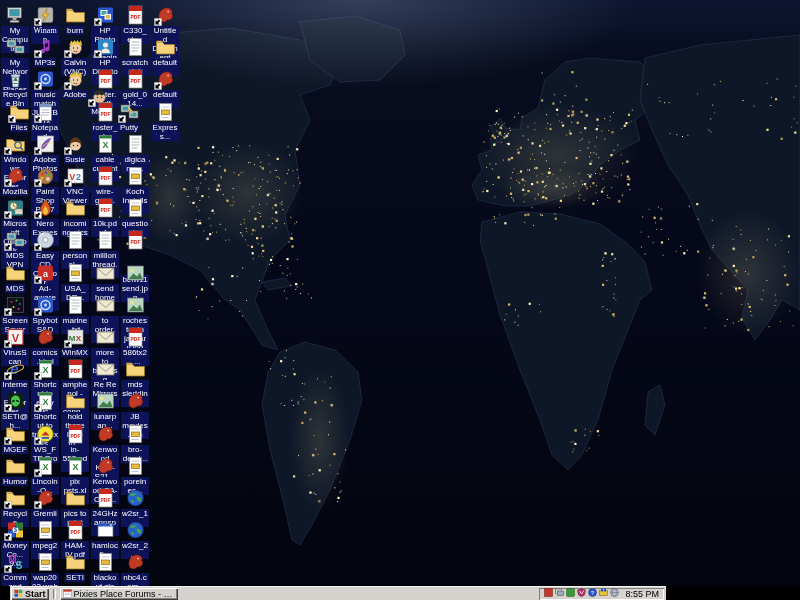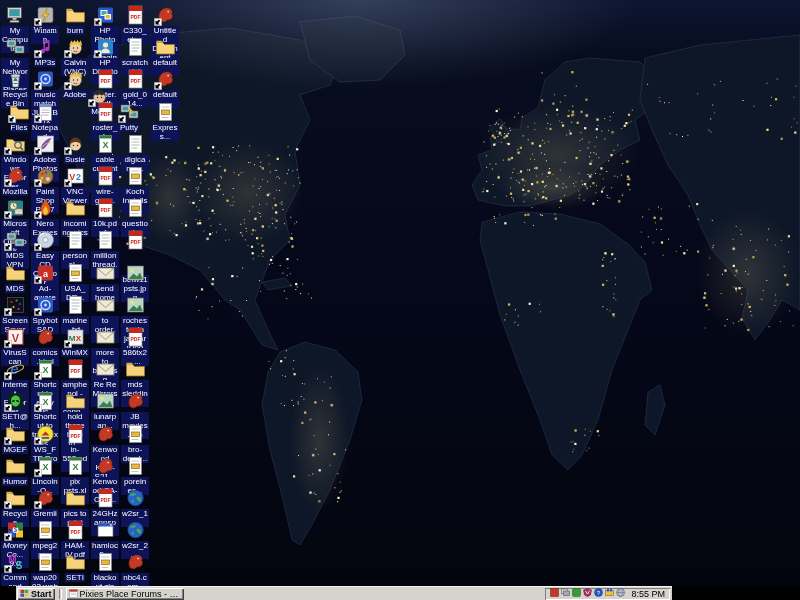--- a/index.html
+++ b/index.html
@@ -13,21 +13,21 @@
     background:radial-gradient(closest-side,rgba(244,224,150,0.14),rgba(244,224,150,0) 72%);}
   #citydots{position:absolute;left:0;top:0;width:1px;height:1px;z-index:2;background:transparent;}
   #icons{position:absolute;left:0;top:0;width:800px;height:586px;z-index:5;}
   .cell{position:absolute;width:28px;display:flex;flex-direction:column;align-items:center;cursor:default;}
   .ig{position:relative;width:21px;height:20px;flex:0 0 auto;}
   .ig>svg{position:absolute;left:0;top:0;width:21px;height:20px;}
   .ig>svg.sc{left:-1px;top:auto;bottom:-1px;width:8px;height:8px;}
   .lbl{margin-top:1px;max-width:56px;background:var(--labelbg,#0d1358);color:var(--labeltext,#fff);
     font-size:8px;line-height:9px;text-align:center;padding:0 1px;word-break:break-word;}
   
-  #taskbar{position:absolute;left:16px;top:586px;width:656px;height:14px;z-index:10;
+  #taskbar{position:absolute;left:10px;top:586px;width:656px;height:14px;z-index:10;
     background:var(--tbbg,#d6d3ce);border-top:1px solid #f4f2ee;box-sizing:border-box;
     display:flex;align-items:center;font-size:9px;color:#000;}
   .btn{height:12px;margin:0 1px;display:flex;align-items:center;gap:2px;padding:0 3px;
     background:var(--tbbg,#d6d3ce);border:none;font-size:9px;
     box-shadow:inset 1px 1px 0 #ffffff, inset -1px -1px 0 #404040, inset -2px -2px 0 #808080;}
   .btn svg{flex:0 0 auto;}
   #start-btn{font-weight:bold;}
   .tb-sep{width:1px;height:10px;border-left:1px solid #808080;border-right:1px solid #ffffff;margin:0 3px;}
   #task-btn{width:118px;overflow:hidden;}
   #task-btn .t{white-space:nowrap;overflow:hidden;text-overflow:ellipsis;}
@@ -677,21 +677,21 @@
         <span class="lbl">send home</span>
       </div>
       <div class="cell" style="left: 121px; top: 263px;">
         <span class="ig">
           <svg viewBox="0 0 20 20">
             <rect x="2" y="3" width="16" height="14" fill="#bcd6c4" stroke="#667" stroke-width="0.7"></rect>
             <circle cx="6.5" cy="7.5" r="1.8" fill="#f0e088"></circle>
             <path d="M3 16 L8 10.5 L11.5 13.5 L14.5 9.5 L17 16 Z" fill="#3f7d4c"></path>
           </svg>
         </span>
-        <span class="lbl">psts.jpg</span>
+        <span class="lbl">send.jpg</span>
       </div>
       <div class="cell" style="left: 1px; top: 295px;">
         <span class="ig">
           <svg viewBox="0 0 20 20">
             <rect x="2" y="2.5" width="16" height="15" fill="#101018" stroke="#555" stroke-width="0.7"></rect>
             <circle cx="6" cy="7" r="1" fill="#e03327"></circle>
             <circle cx="11" cy="5.5" r="1" fill="#3fae4a"></circle>
             <circle cx="14.5" cy="9" r="1" fill="#2a56c8"></circle>
             <circle cx="8" cy="12" r="1" fill="#f2c23a"></circle>
             <circle cx="13" cy="14" r="1" fill="#c23ac2"></circle>

